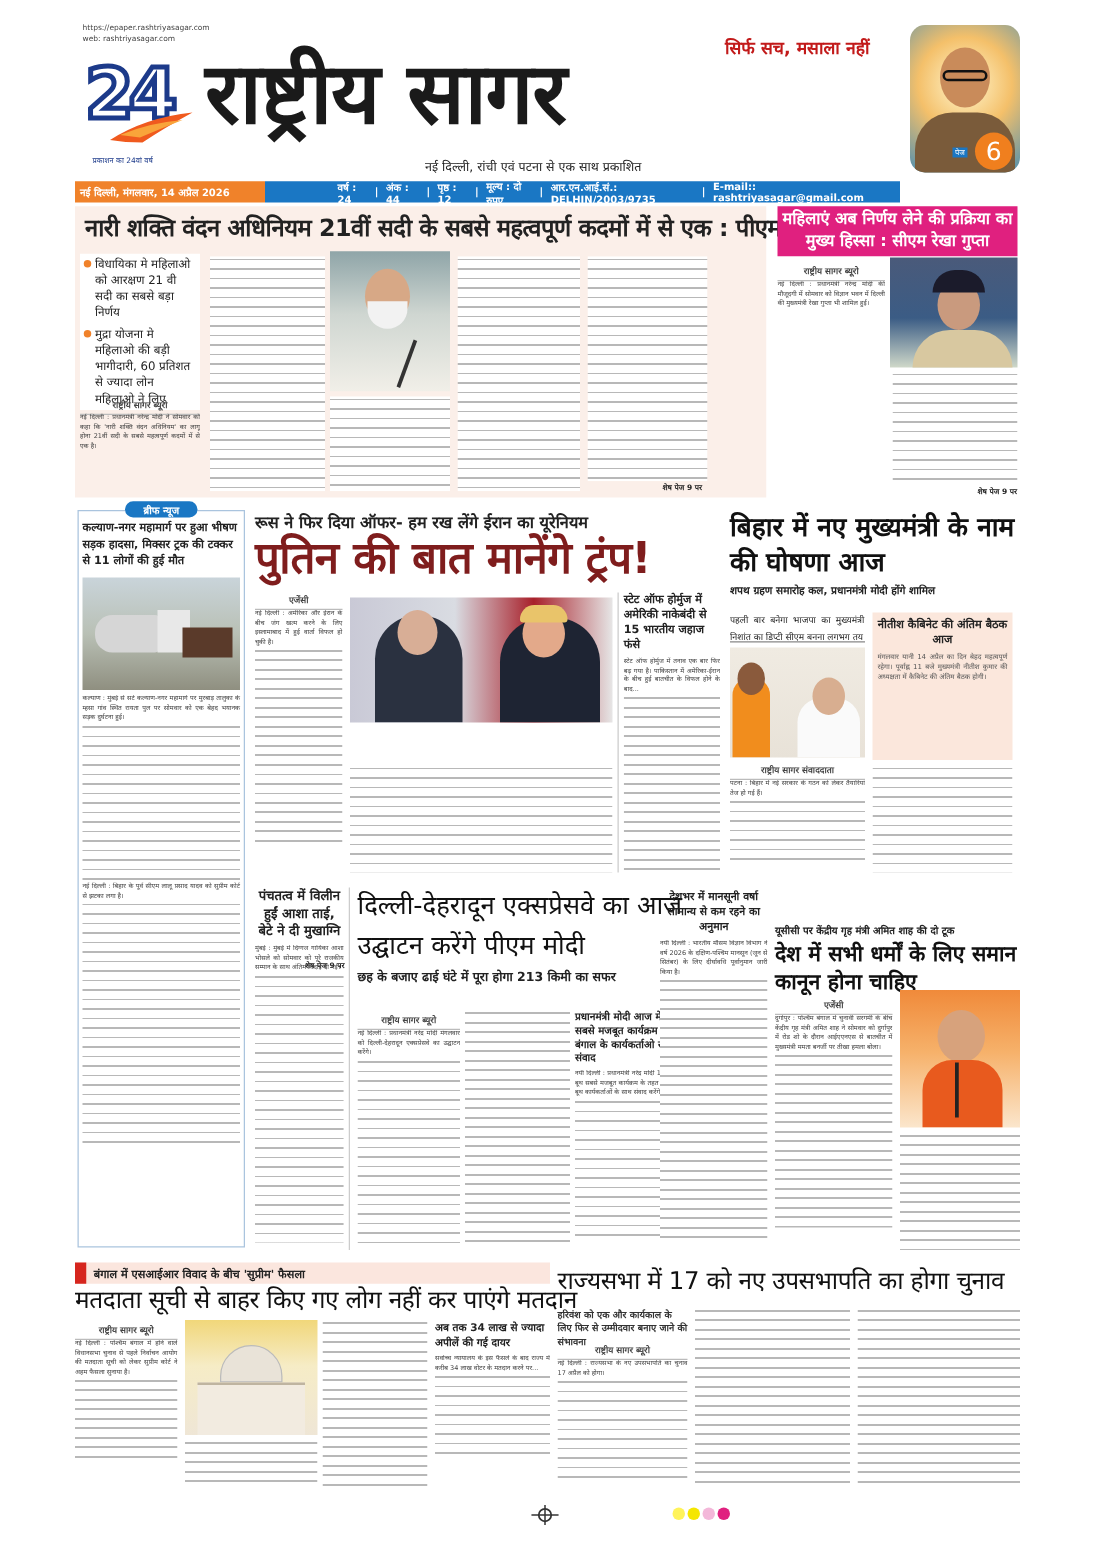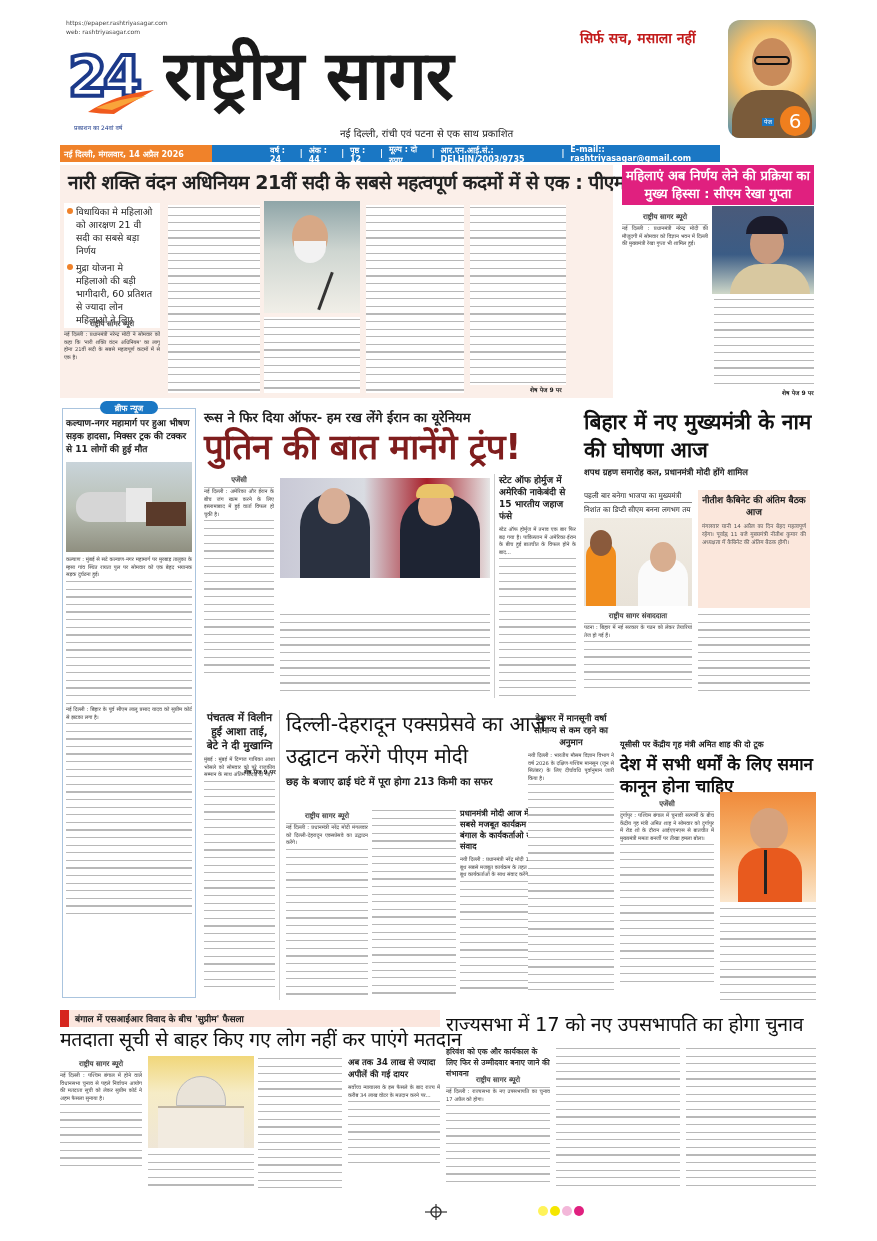--- a/index.html
+++ b/index.html
@@ -158,21 +158,21 @@
     <div class="body-text" style="height:170px;margin-top:4px;">
       <span style="color:#444;">स्टेट ऑफ होर्मुज में तनाव एक बार फिर बढ़ गया है। पाकिस्तान में अमेरिका-ईरान के बीच हुई बातचीत के विफल होने के बाद...</span>
       <span class="filler" style="height:140px;"></span>
     </div>
   </div>
 </div>
 
 <div class="abs" style="left:584px;top:408px;width:230px;height:290px;">
   <div style="font-size:21px;line-height:28px;font-weight:bold;color:#111;">बिहार में नए मुख्यमंत्री के नाम की घोषणा आज</div>
   <div style="font-size:8.4px;font-weight:bold;margin-top:2px;color:#222;white-space:nowrap;">शपथ ग्रहण समारोह कल, प्रधानमंत्री मोदी होंगे शामिल</div>
-  <div class="abs" style="left:0;top:82px;width:108px;font-size:7.2px;border-bottom:1px solid #888;padding-bottom:2px;">पहली बार बनेगा भाजपा का मुख्यमंत्री</div>
+  <div class="abs" style="left:0;top:82px;width:108px;font-size:7.2px;border-bottom:1px solid #888;padding-bottom:12px;font-family:Liberation Mono, monospace;">पहली बार बनेगा भाजपा का मुख्यमंत्री</div>
   <div class="abs" style="left:0;top:96px;width:108px;font-size:7.2px;">निशांत का डिप्टी सीएम बनना लगभग तय</div>
   <div class="abs photo" style="left:0;top:110px;width:108px;height:88px;background:linear-gradient(180deg,#f0ebe2 0%,#e8e2d8 100%);">
     <div class="abs" style="left:2px;top:24px;width:30px;height:64px;border-radius:14px 14px 0 0;background:#f18d1d;"></div>
     <div class="abs" style="left:6px;top:12px;width:22px;height:26px;border-radius:50%;background:#8a5a3c;"></div>
     <div class="abs" style="left:54px;top:40px;width:50px;height:48px;border-radius:20px 20px 0 0;background:#fafafa;"></div>
     <div class="abs" style="left:66px;top:24px;width:26px;height:30px;border-radius:50%;background:#d8ae90;"></div>
   </div>
   <div class="abs byline" style="left:0;top:200px;width:108px;">राष्ट्रीय सागर संवाददाता</div>
   <div class="abs body-text" style="left:0;top:216px;width:108px;height:74px;">
     <span style="color:#444;">पटना : बिहार में नई सरकार के गठन को लेकर तैयारियां तेज हो गई हैं।</span>

